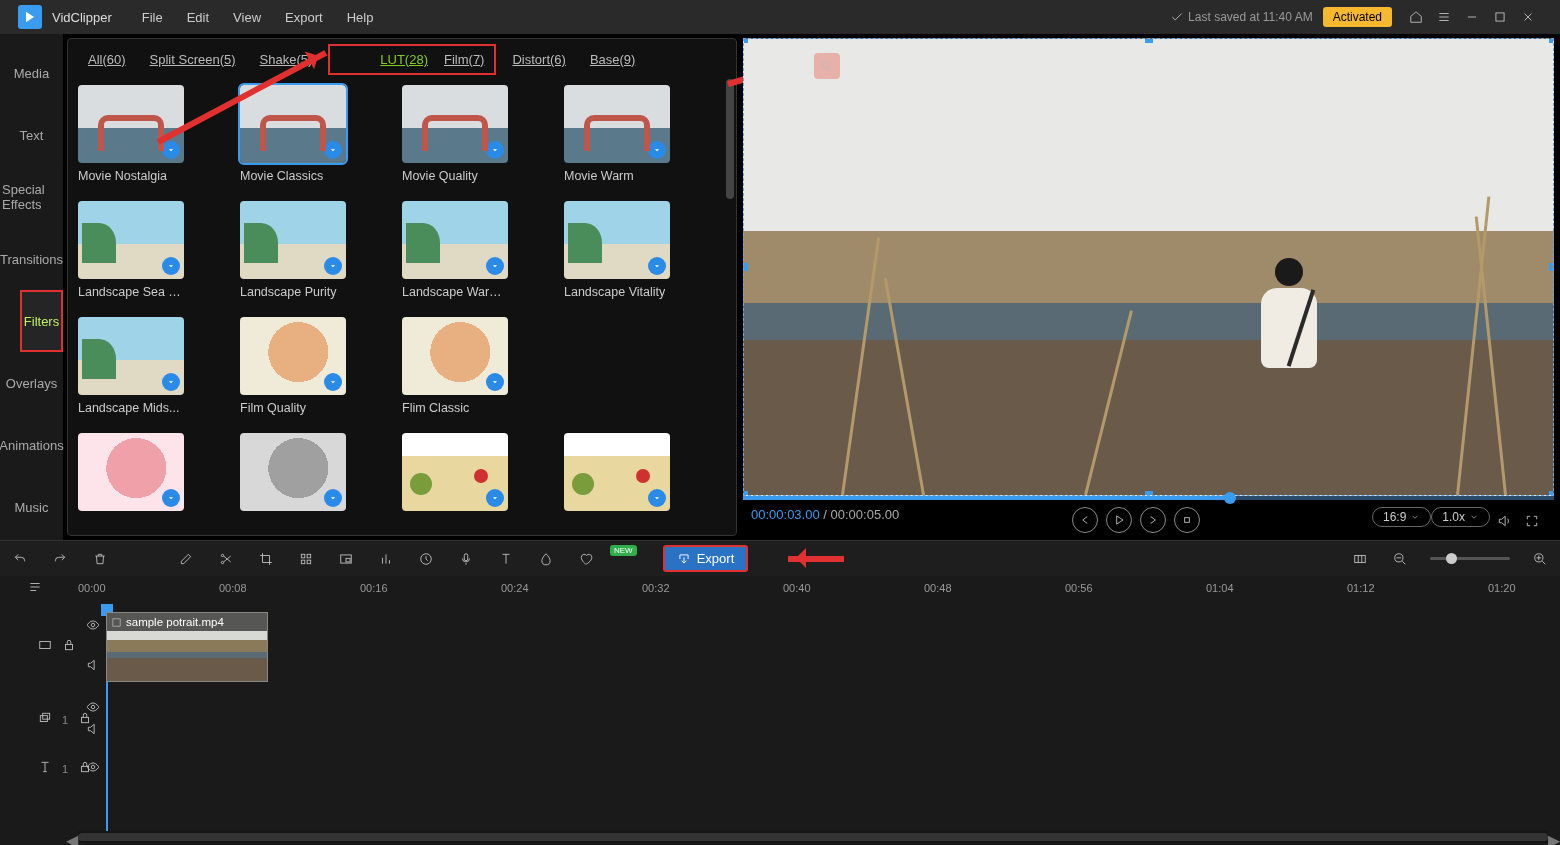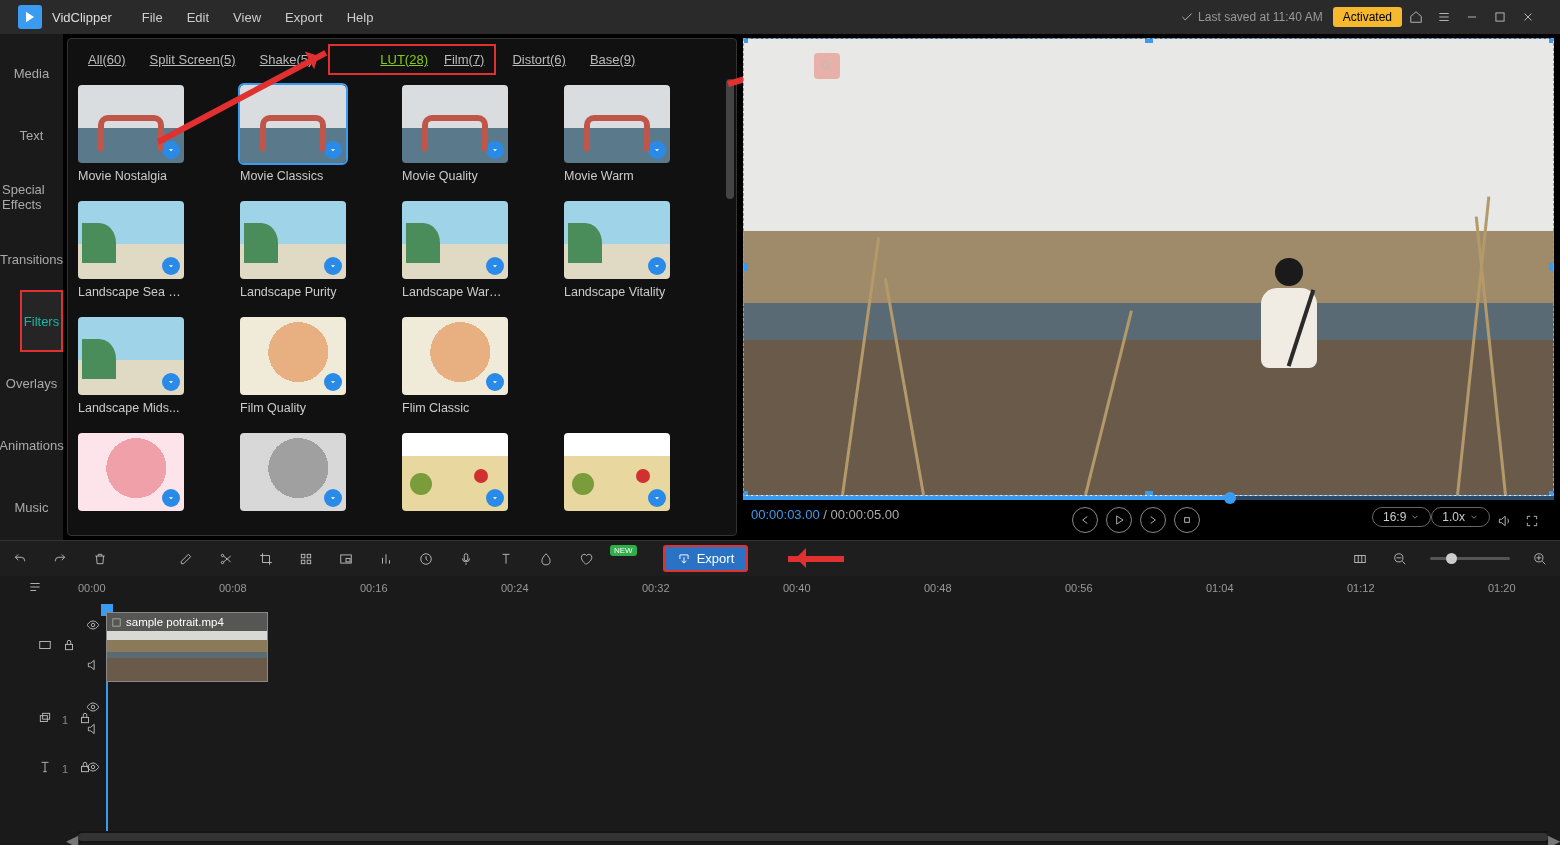--- a/index.html
+++ b/index.html
@@ -6,30 +6,30 @@
 html, body { width: 1560px; height: 845px; background: #1a1a1a; color: #ccc; overflow: hidden; user-select: none; }
 
 
 .titlebar { height: 34px; background: #2a2a2a; display: flex; align-items: center; padding: 0 18px; }
 .logo { width: 24px; height: 24px; background: #3a9cf0; border-radius: 3px; display: flex; align-items: center; justify-content: center; margin-right: 10px; }
 .logo svg { fill: #fff; }
 .app-name { color: #ddd; font-size: 13px; margin-right: 18px; }
 .menu-item { color: #ccc; font-size: 13px; padding: 0 12px; height: 34px; display: flex; align-items: center; cursor: pointer; }
 .titlebar .spacer { flex: 1; }
 .saved { color: #999; font-size: 12px; margin-right: 10px; display: flex; align-items: center; gap: 4px; }
-.activated { background: #f5b82e; color: #000; font-size: 12px; padding: 3px 10px; border-radius: 3px; }
+.activated { background: #f5b82e; color: #000; font-size: 12px; padding: 3px 10px; border-radius: 3px; margin-right: 10px; }
 .win-btn { width: 28px; height: 28px; display: flex; align-items: center; justify-content: center; cursor: pointer; color: #ccc; }
 
 
 .main { display: flex; height: 506px; background: #000; }
 
 
 .side-nav { width: 63px; background: #1a1a1a; display: flex; flex-direction: column; padding-top: 8px; }
 .side-nav-item { height: 62px; display: flex; align-items: center; justify-content: center; color: #aaa; font-size: 13px; cursor: pointer; border: 2px solid transparent; }
-.side-nav-item.active { color: #14b8a6; margin-left: 20px; }
+.side-nav-item.active { color: #bef264; margin-left: 20px; }
 .side-nav-item.highlight-red { border: 2px solid #e03030; background: #252525; }
 
 
 .filter-panel { width: 670px; background: #111; border: 1px solid #333; border-radius: 4px; margin: 4px; display: flex; flex-direction: column; position: relative; }
 .filter-cats { height: 40px; display: flex; align-items: center; padding: 0 12px; gap: 8px; }
 .filter-cat { color: #bbb; font-size: 13px; padding: 4px 8px; cursor: pointer; text-decoration: underline; }
 .filter-cat.active { color: #84cc16; text-decoration: underline; margin-left: 40px; }
 .filter-cat-group-red { border: 2px solid #e03030; padding: 2px 2px; display: flex; align-items: center; }
 .filter-grid { flex: 1; overflow: hidden; padding: 6px 10px; }
 .filter-row { display: flex; gap: 56px; margin-bottom: 18px; }

